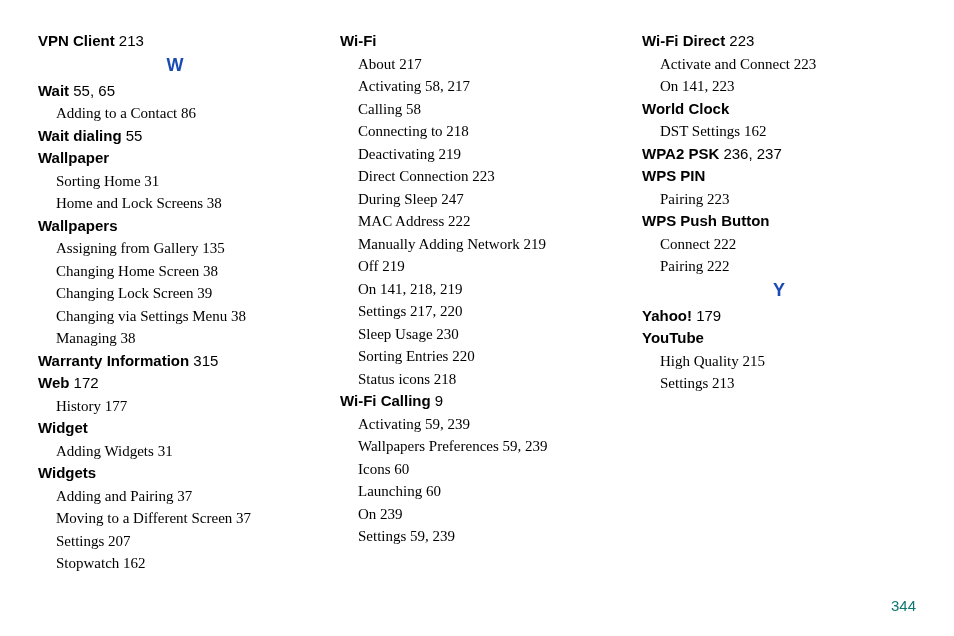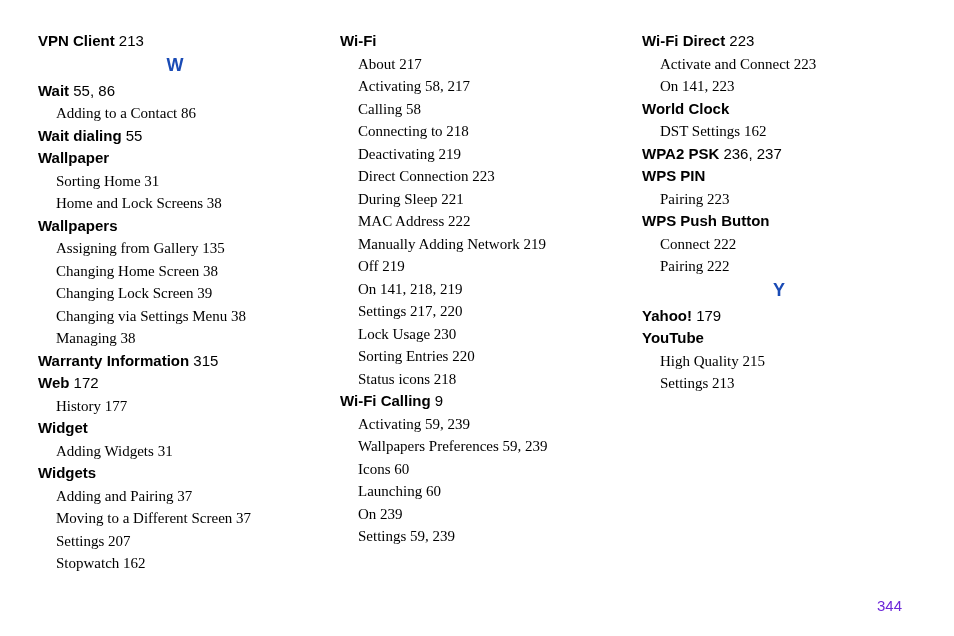--- a/index.html
+++ b/index.html
@@ -44,39 +44,39 @@
   }
   .sub {
     padding-left: 18px;
     font-size: 15px;
     line-height: 1.5;
     font-family: Liberation Serif, serif;
   }
   .row { line-height: 1.5; font-size: 15px; }
   .pagenum {
     position: absolute;
-    right: 52px;
+    right: 38px;
     bottom: 22px;
     font-size: 15px;
-    color: #6d28d9;
+    color: #0f766e;
   }
 </style>
 </head>
 <body>
 
 <div class="page">
   <div class="columns">
 
     <div class="col">
       <div class="row">
         <span class="term">VPN Client</span><span class="pages"> 213</span>
       </div>
       <div class="letter">W</div>
       <div class="row">
-        <span class="term">Wait</span><span class="pages"> 55, 86</span>
+        <span class="term">Wait</span><span class="pages"> 55, 65</span>
       </div>
       <div class="sub">
         <span>Adding to a Contact</span><span class="pages"> 86</span>
       </div>
       <div class="row">
         <span class="term">Wait dialing</span><span class="pages"> 55</span>
       </div>
       <div class="row">
         <span class="term">Wallpaper</span>
       </div>
@@ -113,27 +113,27 @@
     <div class="col">
       <div class="row">
         <span class="term">Wi-Fi</span>
       </div>
       <div class="sub"><span>About</span><span class="pages"> 217</span></div>
       <div class="sub"><span>Activating</span><span class="pages"> 58, 217</span></div>
       <div class="sub"><span>Calling</span><span class="pages"> 58</span></div>
       <div class="sub"><span>Connecting to</span><span class="pages"> 218</span></div>
       <div class="sub"><span>Deactivating</span><span class="pages"> 219</span></div>
       <div class="sub"><span>Direct Connection</span><span class="pages"> 223</span></div>
-      <div class="sub"><span>During Sleep</span><span class="pages"> 221</span></div>
+      <div class="sub"><span>During Sleep</span><span class="pages"> 247</span></div>
       <div class="sub"><span>MAC Address</span><span class="pages"> 222</span></div>
       <div class="sub"><span>Manually Adding Network</span><span class="pages"> 219</span></div>
       <div class="sub"><span>Off</span><span class="pages"> 219</span></div>
       <div class="sub"><span>On</span><span class="pages"> 141, 218, 219</span></div>
       <div class="sub"><span>Settings</span><span class="pages"> 217, 220</span></div>
-      <div class="sub"><span>Lock Usage</span><span class="pages"> 230</span></div>
+      <div class="sub"><span>Sleep Usage</span><span class="pages"> 230</span></div>
       <div class="sub"><span>Sorting Entries</span><span class="pages"> 220</span></div>
       <div class="sub"><span>Status icons</span><span class="pages"> 218</span></div>
       <div class="row">
         <span class="term">Wi-Fi Calling</span><span class="pages"> 9</span>
       </div>
       <div class="sub"><span>Activating</span><span class="pages"> 59, 239</span></div>
       <div class="sub"><span>Wallpapers Preferences</span><span class="pages"> 59, 239</span></div>
       <div class="sub"><span>Icons</span><span class="pages"> 60</span></div>
       <div class="sub"><span>Launching</span><span class="pages"> 60</span></div>
       <div class="sub"><span>On</span><span class="pages"> 239</span></div>

